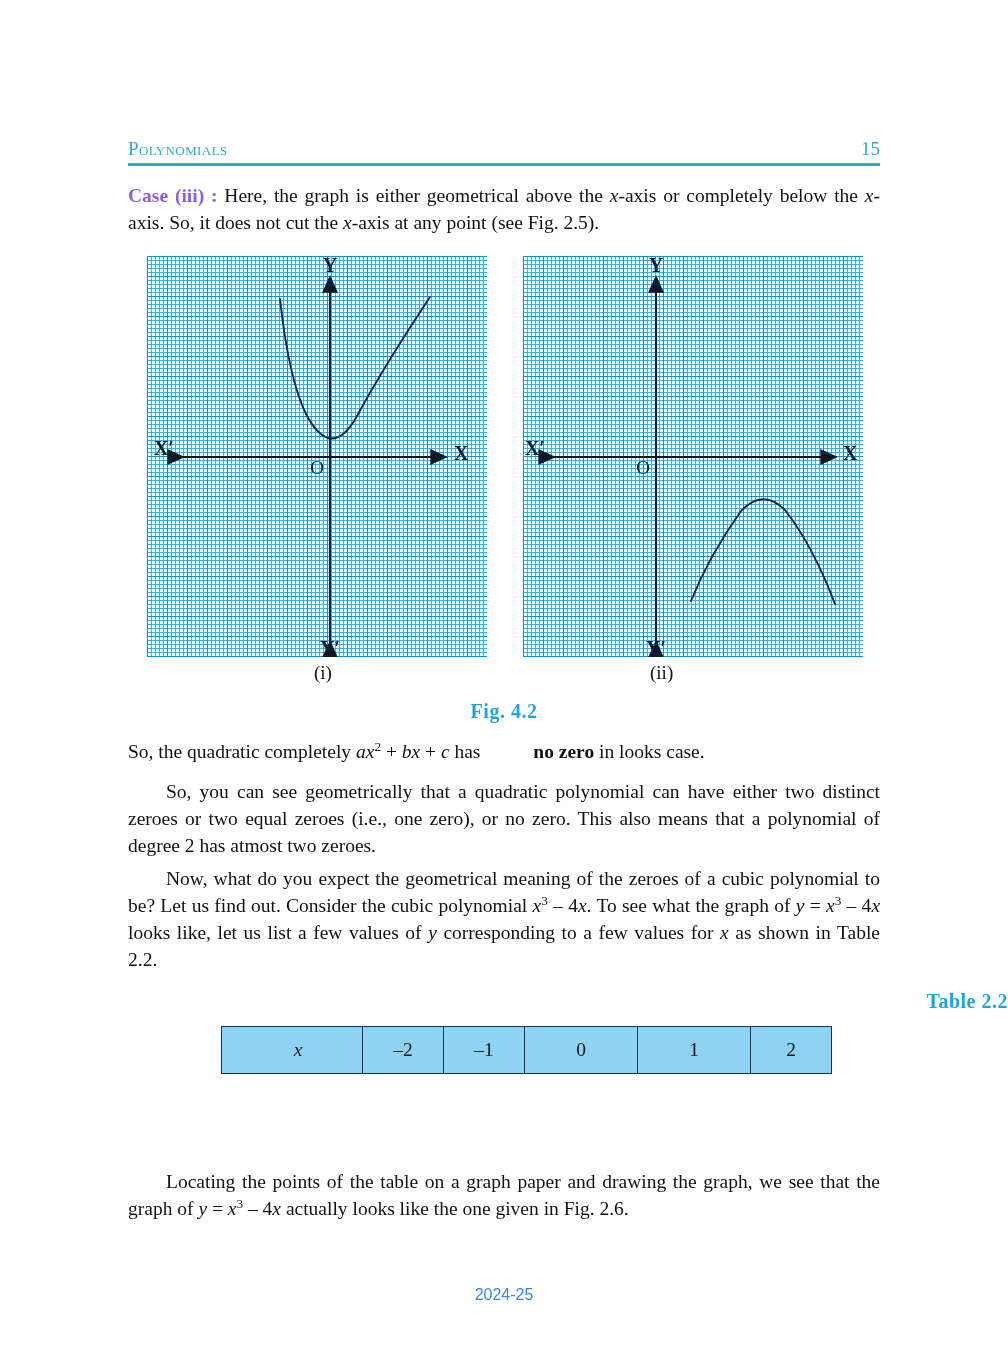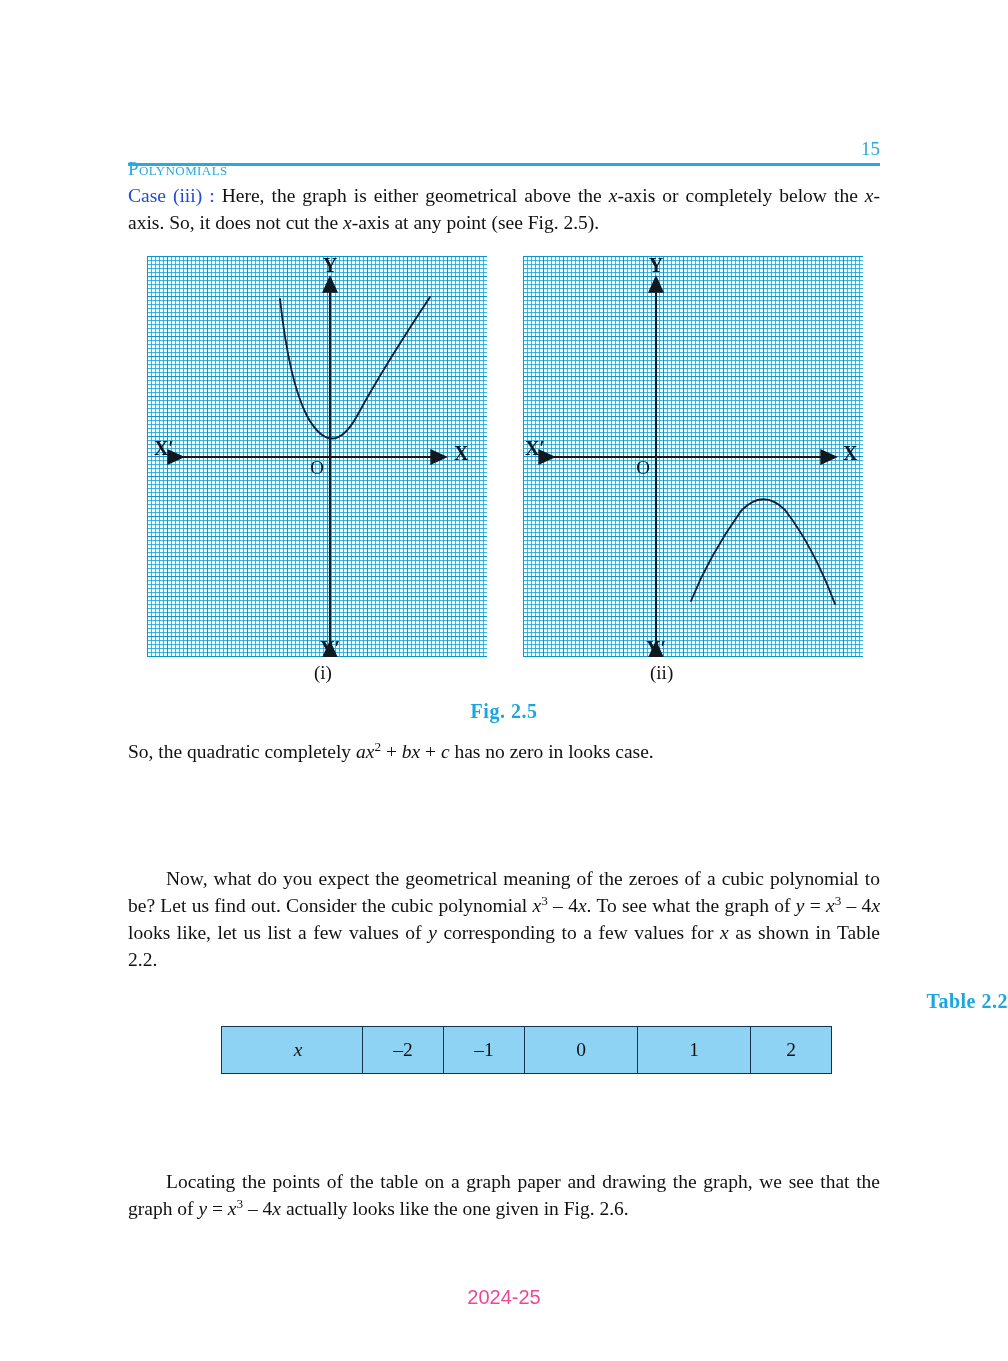--- a/index.html
+++ b/index.html
@@ -31,21 +31,20 @@
   }
   .header-title {
     position: absolute;
     left: 0;
     top: 0;
     font-family: "Liberation Serif", "DejaVu Serif", serif;
     font-variant: small-caps;
     font-size: 19px;
     letter-spacing: 0.4px;
     color: #29a9e0;
-    margin-top: 20px;
   }
   .header-page {
     position: absolute;
     right: 0;
     top: 0;
     font-size: 19px;
     color: #29a9e0;
     margin-left: 28px;
   }
   .header-rule {
@@ -60,25 +59,26 @@
   
   .para {
     position: absolute;
     font-size: 19.5px;
     line-height: 27px;
     text-align: justify;
     text-justify: inter-word;
     color: #111111;
   }
   .case-label {
-    color: #1d4ed8;
-    font-weight: normal;
+    color: #8b5cf6;
+    font-weight: bold;
   }
   .bold {
-    font-weight: normal;
+    font-weight: bold;
+    margin-left: 48px;
   }
   .ital {
     font-style: italic;
   }
   sup {
     font-size: 0.68em;
     vertical-align: super;
     line-height: 0;
   }
 
@@ -179,22 +179,22 @@
   td.cellw5 { width: 78px; }
 
   
   .footer {
     position: absolute;
     width: 100%;
     left: 0;
     top: 1286px;
     text-align: center;
     font-family: "Liberation Sans", "DejaVu Sans", sans-serif;
-    font-size: 20px;
-    color: #ec4899;
+    font-size: 16px;
+    color: #3b82f6;
   }
 </style>
 </head>
 <body>
 
 <div class="page">
 
   <div class="header">
     <div class="header-title">Polynomials</div>
     <div class="header-page">15</div>
@@ -255,26 +255,27 @@
         <text x="133" y="16" text-anchor="middle" font-family="Liberation Serif, serif" font-size="20" font-weight="bold" fill="#101820">Y</text>
         <text x="133" y="399" text-anchor="middle" font-family="Liberation Serif, serif" font-size="20" font-weight="bold" fill="#101820">Y′</text>
         <text x="120" y="218" text-anchor="middle" font-family="Liberation Serif, serif" font-size="19" fill="#101820">O</text>
       </svg>
     </div>
   </div>
 
   <div class="fig-sublabel" style="left:314px; top:662px;">(i)</div>
   <div class="fig-sublabel" style="left:650px; top:662px;">(ii)</div>
 
-  <div class="fig-caption">Fig.  2.5</div>
+  <div class="fig-caption">Fig.  4.2</div>
 
   <div class="para" style="left:128px; top:738px; width:752px;">
     <span>So, the quadratic completely </span><span class="ital">ax</span><sup>2</sup><span> + </span><span class="ital">bx</span><span> + </span><span class="ital">c</span><span> has </span><span class="bold">no zero</span><span> in looks case.</span>
   </div>
 
+  <div class="para" style="left:128px; top:778px; width:752px; text-indent:38px;">So, you can see geometrically that a quadratic polynomial can have either two distinct zeroes or two equal zeroes (i.e., one zero), or no zero. This also means that a polynomial of degree 2 has atmost two zeroes.</div>
 
   <div class="para" style="left:128px; top:865px; width:752px; text-indent:38px;">
     <span>Now, what do you expect the geometrical meaning of the zeroes of a cubic polynomial to be? Let us find out. Consider the cubic polynomial </span><span class="ital">x</span><sup>3</sup><span> – 4</span><span class="ital">x</span><span>. To see what the graph of </span><span class="ital">y</span><span> = </span><span class="ital">x</span><sup>3</sup><span> – 4</span><span class="ital">x</span><span> looks like, let us list a few values of </span><span class="ital">y</span><span> corresponding to a few values for </span><span class="ital">x</span><span> as shown in Table 2.2.</span>
   </div>
 
   <div class="table-title">Table  2.2</div>
 
   <table class="data-table">
     <tbody>
       <tr>

